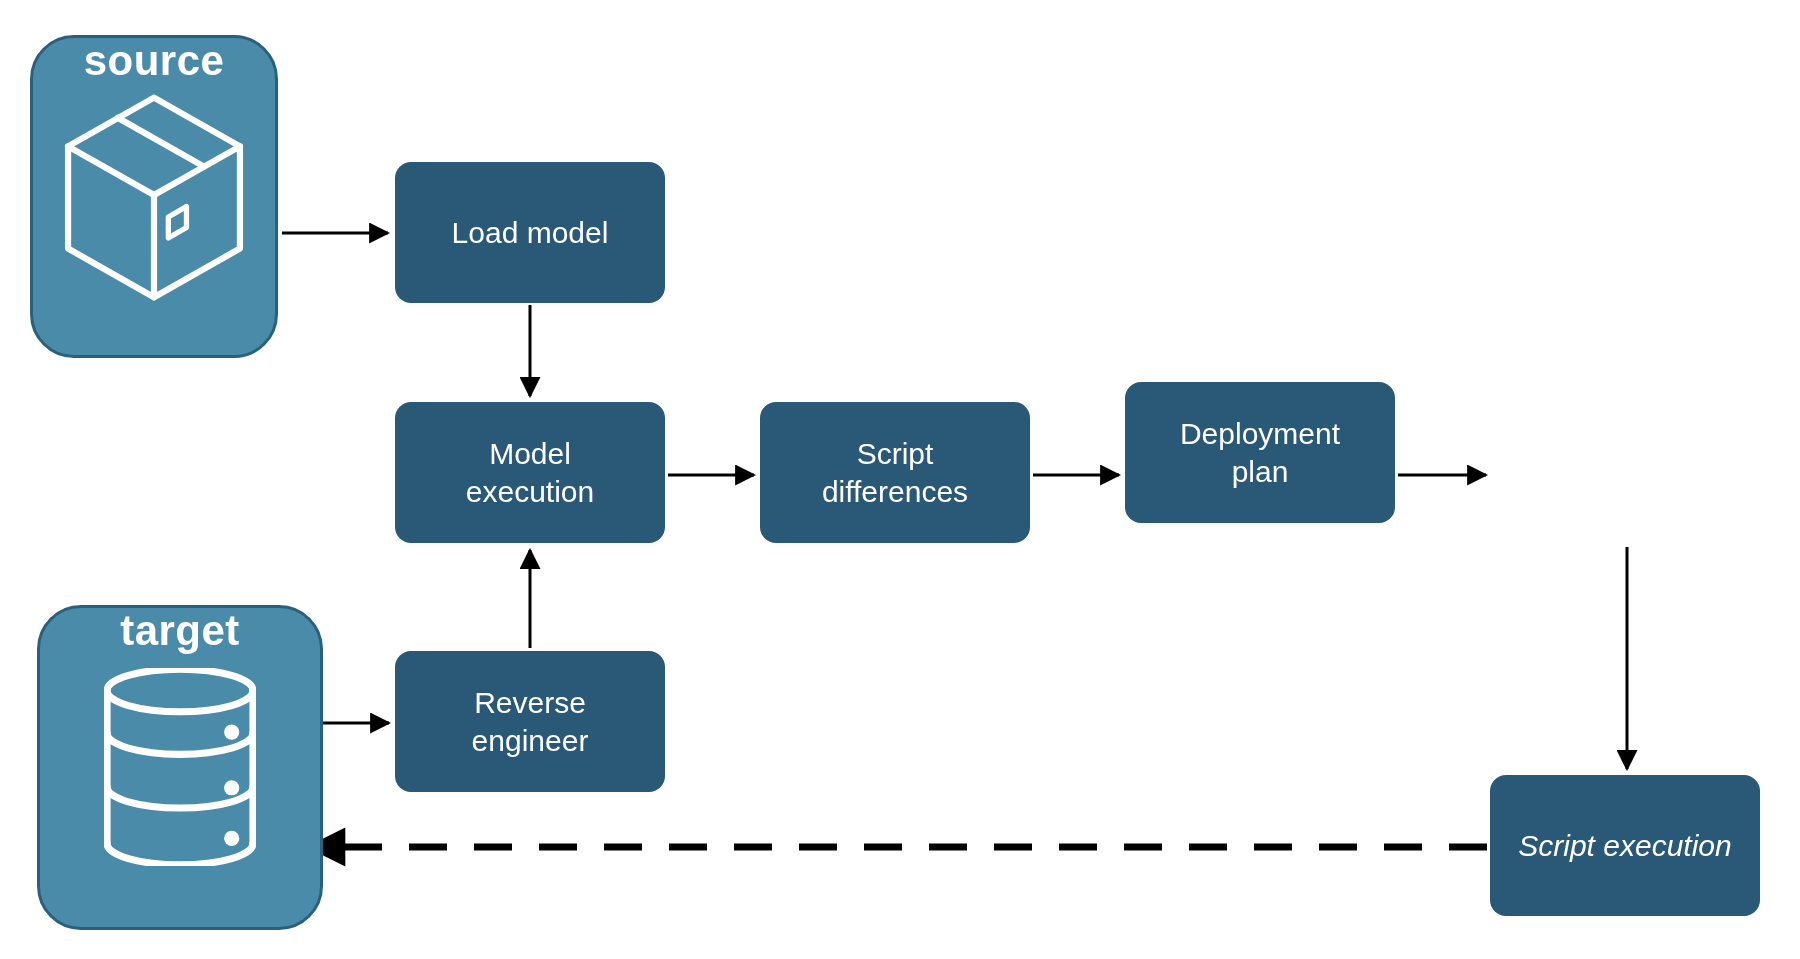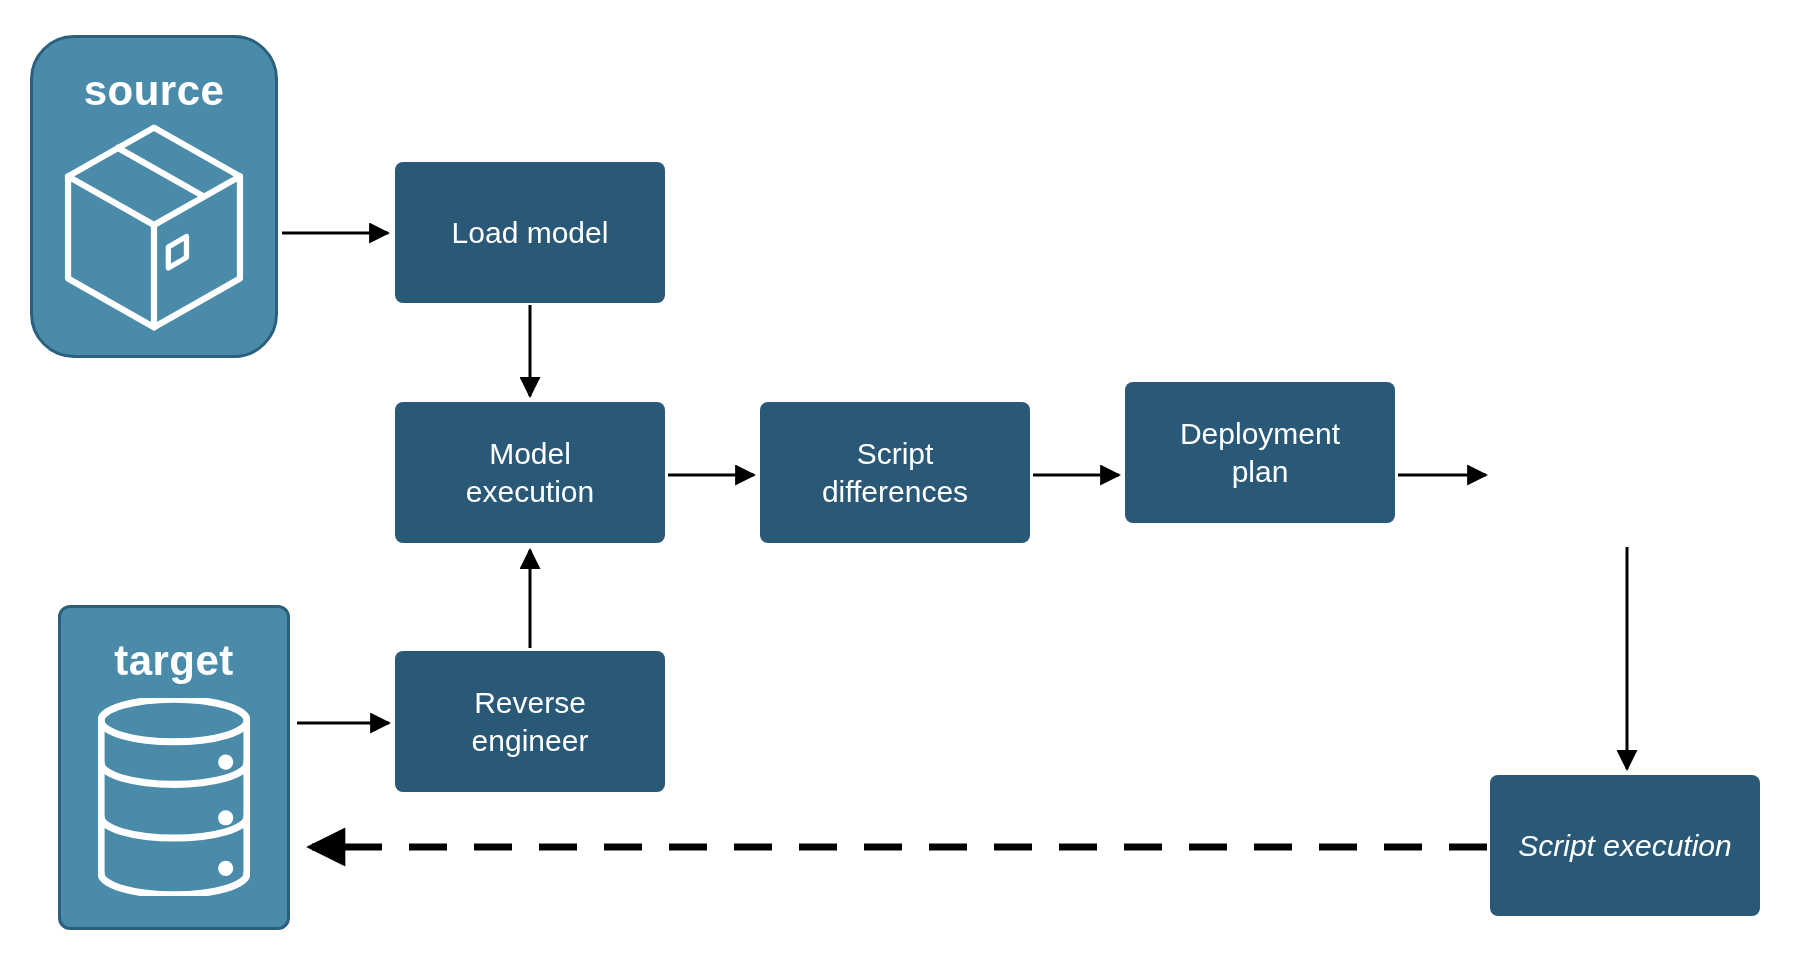--- a/index.html
+++ b/index.html
@@ -11,21 +11,21 @@
     overflow:hidden;
   }
   
   .edges{position:absolute;left:0;top:0;width:1800px;height:959px;pointer-events:none;}
 
   
   .node{
     position:absolute;
     width:270px;height:141px;
     background:var(--node-fill,#2A5877);
-    border-radius:8px;
+    border-radius:16px;
     display:flex;align-items:center;justify-content:center;
     text-align:center;
     color:#ffffff;
     font-size:30px;line-height:38px;
     padding:0 28px;box-sizing:border-box;
   }
   #n-load-model        {left:395px;top:162px;}
   #n-model-comparison  {left:395px;top:402px;}
   #n-model-differences {left:760px;top:402px;}
   #n-deployment-plan   {left:1125px;top:382px;}
@@ -36,24 +36,24 @@
   
   .entity{
     position:absolute;
     background:var(--entity-fill,#4A8BAA);
     border:3px solid var(--entity-border,#2B607C);
     border-radius:44px;
     box-sizing:border-box;
     display:flex;flex-direction:column;align-items:center;
   }
   #e-source{left:30px;top:35px;width:248px;height:323px;}
-  #e-target{left:58px;top:605px;width:232px;height:325px;border-radius:12px;}
+  #e-target{left:37px;top:605px;width:286px;height:325px;}
   .entity-label{
     color:#ffffff;font-weight:bold;font-size:42px;line-height:46px;
-    margin-top:30px;letter-spacing:0.5px;
+    margin-top:0;letter-spacing:0.5px;
   }
   .entity-icon{margin-top:6px;}
   #e-target .entity-icon{margin-top:14px;}
 </style>
 </head>
 <body>
 
 <div class="canvas" style="--node-fill: #2A5877; --entity-fill: #4A8BAA; --entity-border: #2B607C; background: rgb(255, 255, 255);">
 
   <svg class="edges" viewBox="0 0 1800 959">

